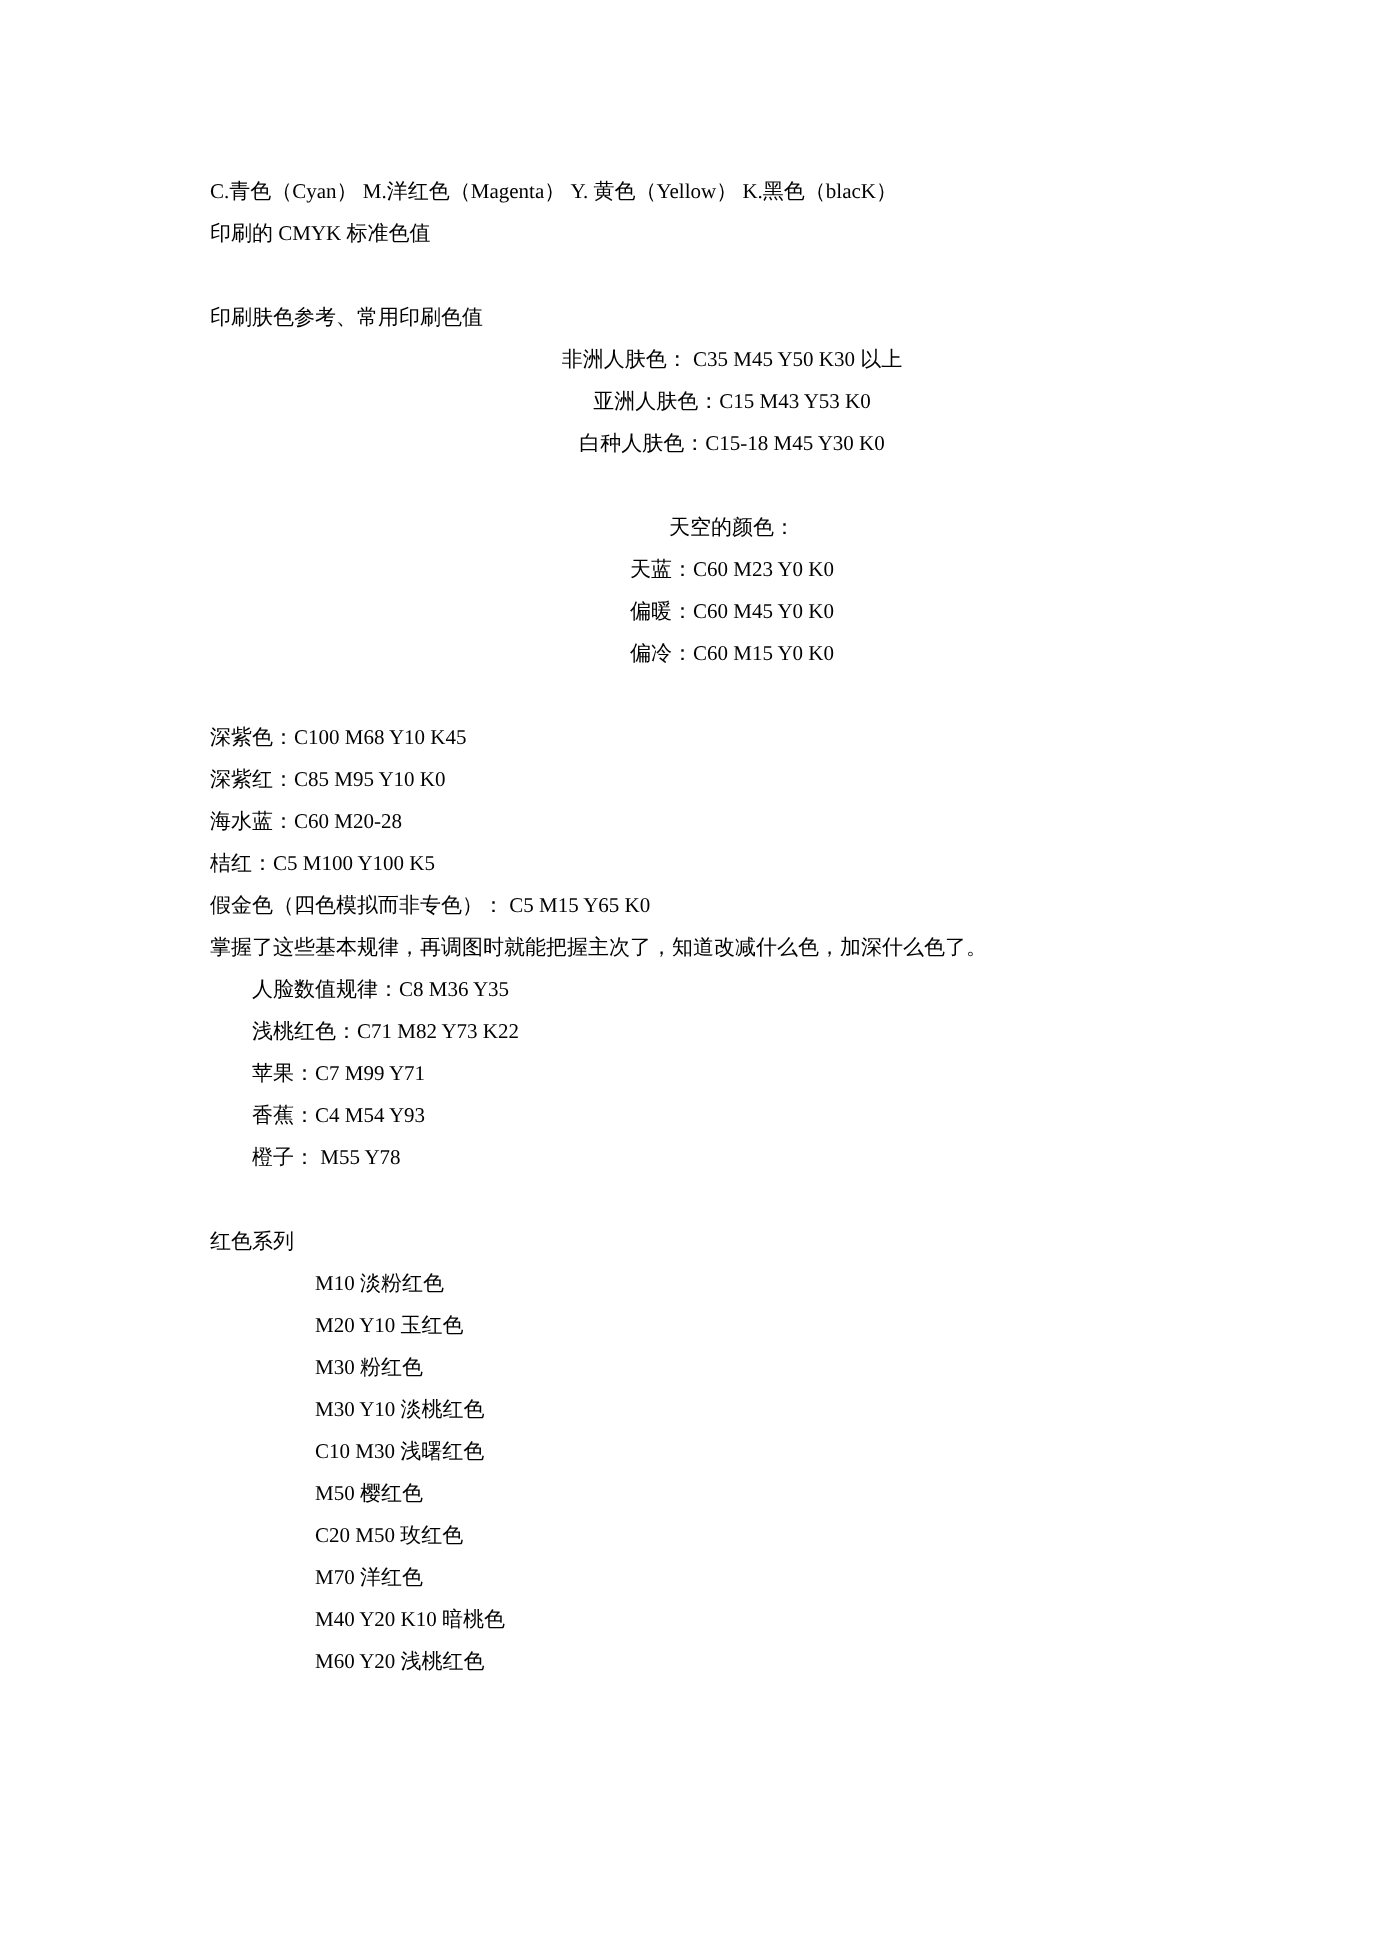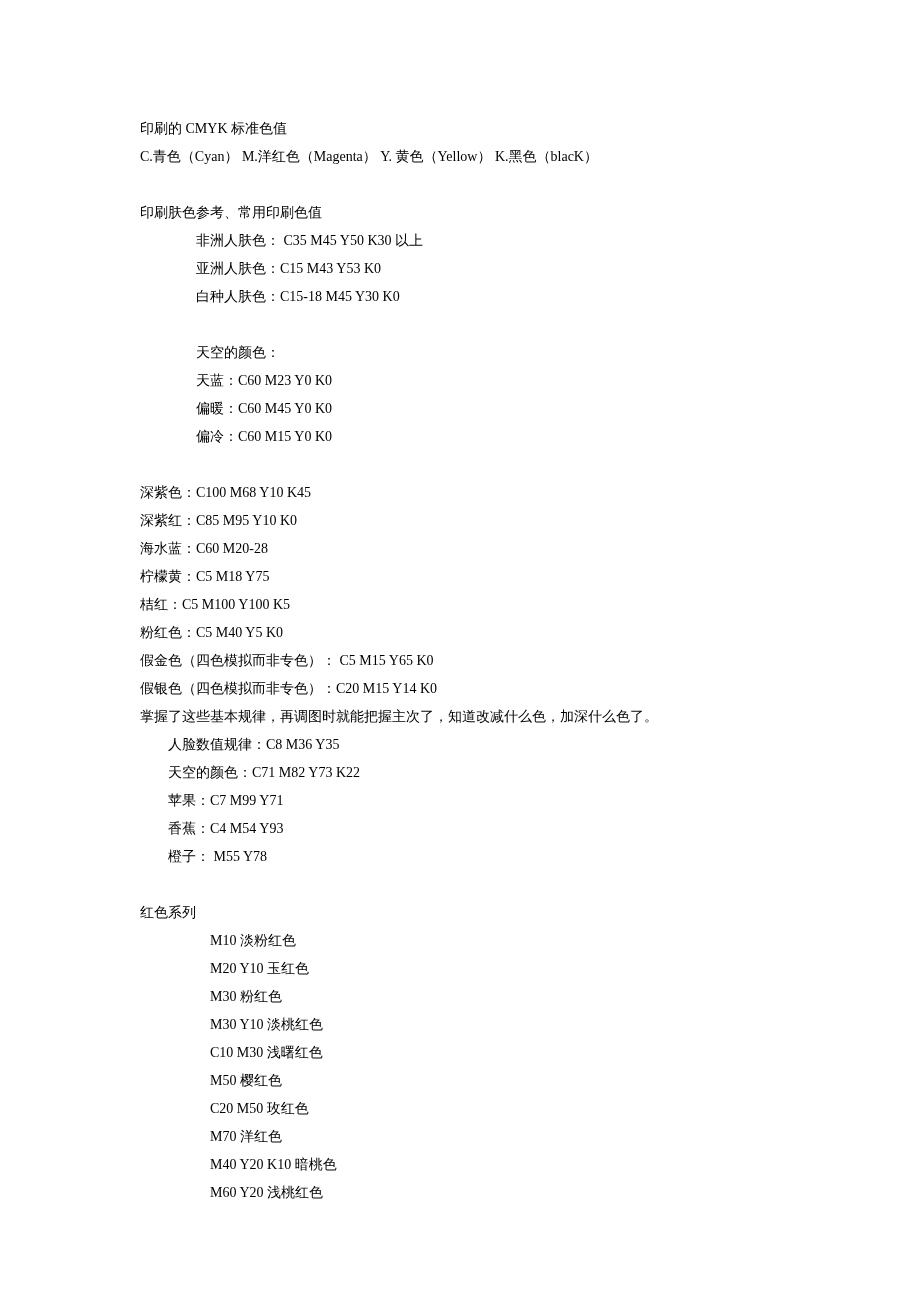--- a/index.html
+++ b/index.html
@@ -13,68 +13,66 @@
       padding: 115px 140px 60px 140px;
       font-size: 14px;
       line-height: 2.0;
       color: #000000;
     }
     .line {
       white-space: pre-wrap;
     }
     .indent1 {
       padding-left: 56px;
+      text-align: center;
     }
     .indent2 {
       padding-left: 70px;
       font-family: Liberation Serif, serif;
     }
     .indent-half {
       padding-left: 28px;
     }
     .blank {
       height: 28px;
     }
   </style>
 </head>
 <body>
 
 <div class="page">
 
+  <div class="line">C.青色（Cyan） M.洋红色（Magenta） Y. 黄色（Yellow） K.黑色（blacK）</div>
   <div class="line">印刷的 CMYK 标准色值</div>
-  <div class="line">C.青色（Cyan） M.洋红色（Magenta） Y. 黄色（Yellow） K.黑色（blacK）</div>
 
   <div class="blank"></div>
 
   <div class="line">印刷肤色参考、常用印刷色值</div>
   <div class="line indent1">非洲人肤色： C35 M45 Y50 K30 以上</div>
   <div class="line indent1">亚洲人肤色：C15 M43 Y53 K0</div>
   <div class="line indent1">白种人肤色：C15-18 M45 Y30 K0</div>
 
   <div class="blank"></div>
 
   <div class="line indent1">天空的颜色：</div>
   <div class="line indent1">天蓝：C60 M23 Y0 K0</div>
   <div class="line indent1">偏暖：C60 M45 Y0 K0</div>
   <div class="line indent1">偏冷：C60 M15 Y0 K0</div>
 
   <div class="blank"></div>
 
   <div class="line">深紫色：C100 M68 Y10 K45</div>
   <div class="line">深紫红：C85 M95 Y10 K0</div>
   <div class="line">海水蓝：C60 M20-28</div>
-  <div class="line">柠檬黄：C5 M18 Y75</div>
   <div class="line">桔红：C5 M100 Y100 K5</div>
-  <div class="line">粉红色：C5 M40 Y5 K0</div>
   <div class="line">假金色（四色模拟而非专色）： C5 M15 Y65 K0</div>
-  <div class="line">假银色（四色模拟而非专色）：C20 M15 Y14 K0</div>
   <div class="line">掌握了这些基本规律，再调图时就能把握主次了，知道改减什么色，加深什么色了。</div>
 
   <div class="line indent-half">人脸数值规律：C8 M36 Y35</div>
-  <div class="line indent-half">天空的颜色：C71 M82 Y73 K22</div>
+  <div class="line indent-half">浅桃红色：C71 M82 Y73 K22</div>
   <div class="line indent-half">苹果：C7 M99 Y71</div>
   <div class="line indent-half">香蕉：C4 M54 Y93</div>
   <div class="line indent-half">橙子： M55 Y78</div>
 
   <div class="blank"></div>
 
   <div class="line">红色系列</div>
   <div class="line indent2">M10 淡粉红色</div>
   <div class="line indent2">M20 Y10 玉红色</div>
   <div class="line indent2">M30 粉红色</div>

